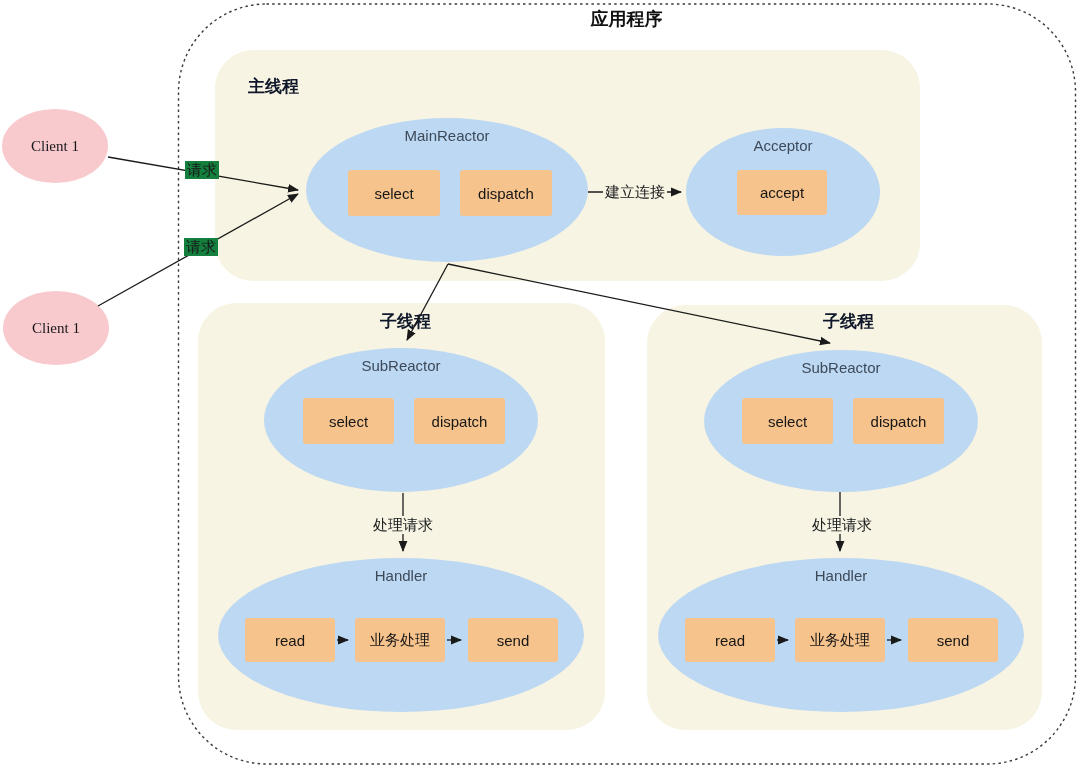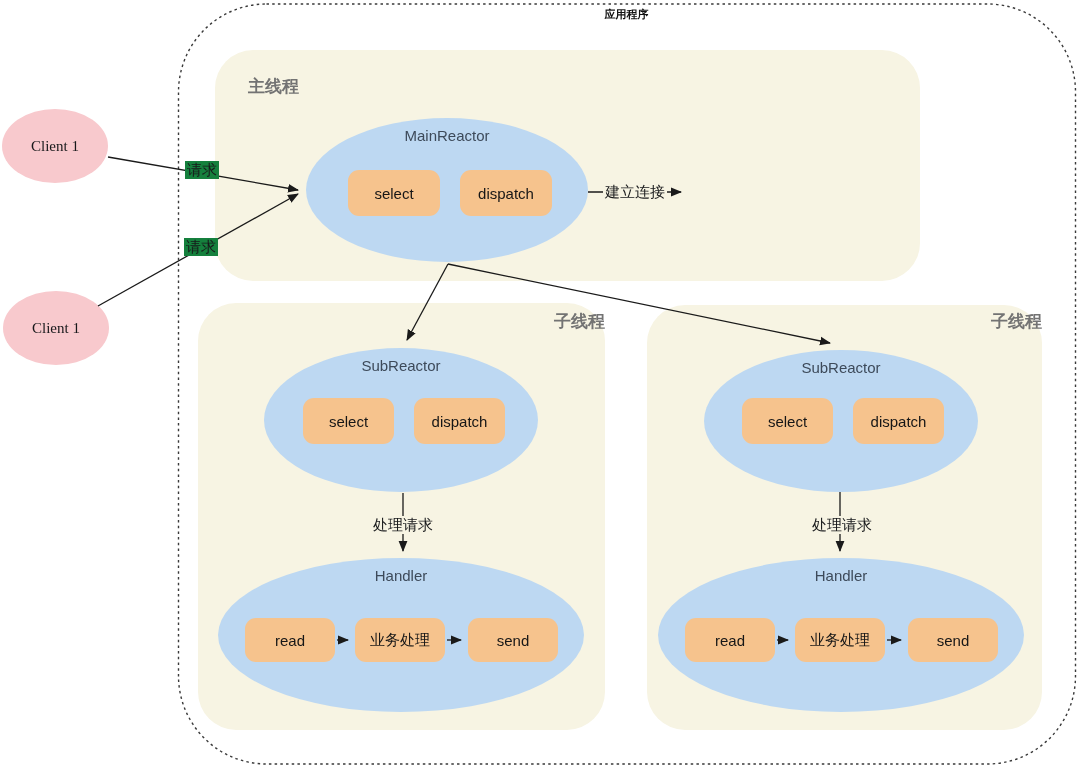--- a/index.html
+++ b/index.html
@@ -18,33 +18,33 @@
   
   .section { position: absolute; background: #f7f4e3; border-radius: 38px; z-index: 1; }
   .arrow-layer { position: absolute; inset: 0; z-index: 5; pointer-events: none; }
   .arrow-label { position: absolute; z-index: 6; font-size: 15px; color: #17181a; line-height: 18px; padding: 0 2px; white-space: nowrap; }
   .bg-white { background: #15803d; }
   .bg-cream { background: #f7f4e3; }
 
   
   .app-title {
     position: absolute; left: 178px; top: 7px; width: 897px;
-    text-align: center; font-size: 11px; font-weight: bold; color: #111; z-index: 2;
+    text-align: center; font-size: 18px; font-weight: bold; color: #111; z-index: 2;
   }
-  .section-title { position: absolute; font-size: 17px; font-weight: bold; color: #737373; }
-  .section-title.centered { left: 8px; right: 0; text-align: right; }
+  .section-title { position: absolute; font-size: 17px; font-weight: bold; color: #0f172a; }
+  .section-title.centered { left: 8px; right: 0; text-align: center; }
 
   
   .blob { position: absolute; background: #bdd8f2; border-radius: 50%; }
   .blob-label {
     position: absolute; left: 0; right: 0; top: 9px; text-align: center;
     font-size: 15px; color: #3d4a5a;
   }
   .obox {
-    position: absolute; background: #f6c38d; border-radius: 11px;
+    position: absolute; background: #f6c38d; border-radius: 3px;
     display: flex; align-items: center; justify-content: center;
     font-size: 15px; color: #161616;
   }
   .client {
     position: absolute; background: #f8c9cd; border-radius: 50%;
     display: flex; align-items: center; justify-content: center;
     font-size: 15px; color: #17181a; z-index: 2; font-family: Liberation Serif, serif;
   }
 
   
@@ -98,20 +98,24 @@
 
   <div class="section sec-main">
     <div class="section-title">主线程</div>
 
     <div class="blob main-reactor">
       <div class="blob-label">MainReactor</div>
       <div class="obox box-select">select</div>
       <div class="obox box-dispatch">dispatch</div>
     </div>
 
+    <div class="blob acceptor">
+      <div class="blob-label">Acceptor</div>
+      <div class="obox box-accept">accept</div>
+    </div>
   </div>
 
   <div class="section sec-sub-left">
     <div class="section-title centered">子线程</div>
 
     <div class="blob sub-reactor">
       <div class="blob-label">SubReactor</div>
       <div class="obox box-select">select</div>
       <div class="obox box-dispatch">dispatch</div>
     </div>

